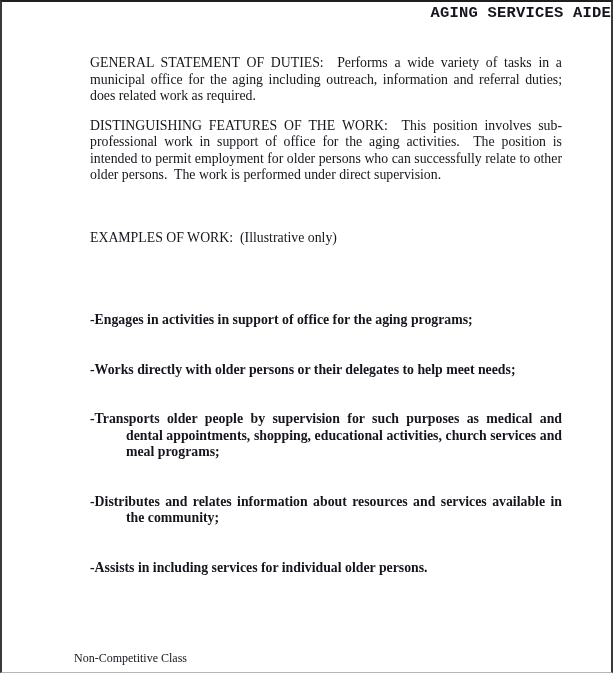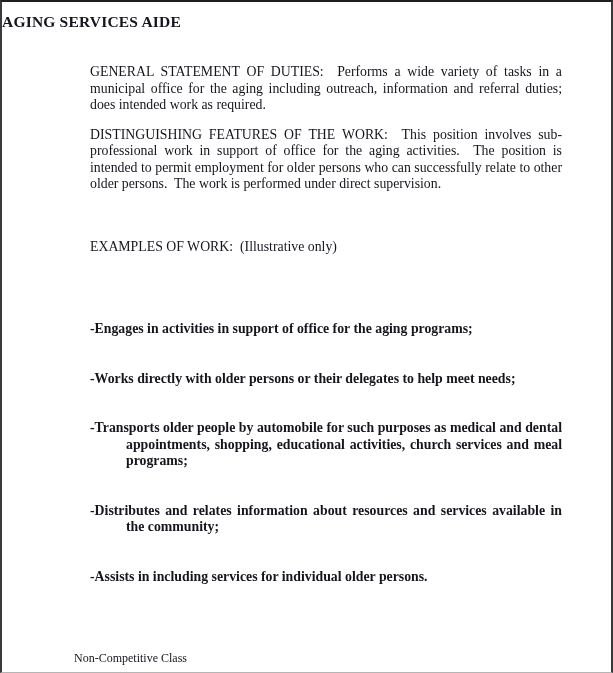--- a/index.html
+++ b/index.html
@@ -14,27 +14,28 @@
     background: #ffffff;
     border-top: 2px solid #1f1f1f;
     border-left: 2px solid #3a3a3a;
     border-right: 2px solid #3a3a3a;
     border-bottom: 1px solid #b5b5b5;
     overflow: hidden;
     font-family: "Liberation Serif", serif;
     color: var(--text-color, #15151d);
   }
   .doc-title {
-    margin-top: 11px;
+    margin-top: 2px;
     width: 100%;
-    text-align: left;
+    text-align: right;
     font-weight: bold;
     font-size: 15.5px;
     letter-spacing: 0.2px;
     white-space: pre-wrap;
+    font-family: Liberation Mono, monospace;
   }
   .content {
     margin-left: 88px;
     width: 472px;
   }
   .para {
     margin: 13px 0 0 0;
     font-size: 13.8px;
     line-height: 16.5px;
     text-align: justify;
@@ -69,30 +70,30 @@
 </style>
 </head>
 <body>
 
 <div class="page">
 
   <div class="doc-title">AGING SERVICES AIDE</div>
 
   <div class="content">
 
-    <p class="para first"><span class="h">GENERAL STATEMENT OF DUTIES:</span><span>  Performs a wide variety of tasks in a municipal office for the aging including outreach, information and referral duties; does intended work as required.</span></p>
+    <p class="para first"><span class="h">GENERAL STATEMENT OF DUTIES:</span><span>  Performs a wide variety of tasks in a municipal office for the aging including outreach, information and referral duties; does related work as required.</span></p>
 
     <p class="para"><span class="h">DISTINGUISHING FEATURES OF THE WORK:</span><span>  This position involves sub-professional work in support of office for the aging activities.  The position is intended to permit employment for older persons who can successfully relate to other older persons.  The work is performed under direct supervision.</span></p>
 
     <div class="para">
       <div class="h">EXAMPLES OF WORK:  (Illustrative only)</div>
       <ul class="examples-list">
         <li>-Engages in activities in support of office for the aging programs;</li>
         <li>-Works directly with older persons or their delegates to help meet needs;</li>
-        <li>-Transports older people by automobile for such purposes as medical and dental appointments, shopping, educational activities, church services and meal programs;</li>
+        <li>-Transports older people by supervision for such purposes as medical and dental appointments, shopping, educational activities, church services and meal programs;</li>
         <li>-Distributes and relates information about resources and services available in the community;</li>
         <li>-Assists in including services for individual older persons.</li>
       </ul>
     </div>
 
   </div>
 
   <div class="footer-note">Non-Competitive Class</div>
 
 </div>

